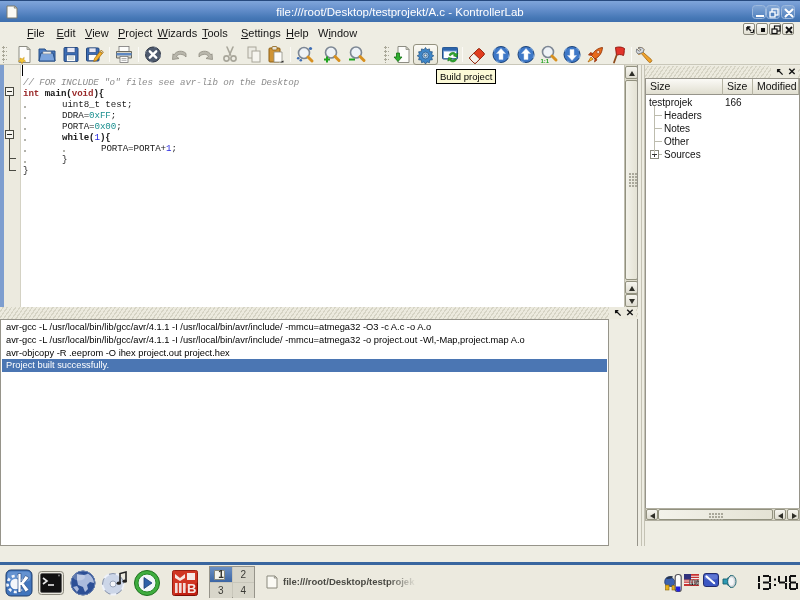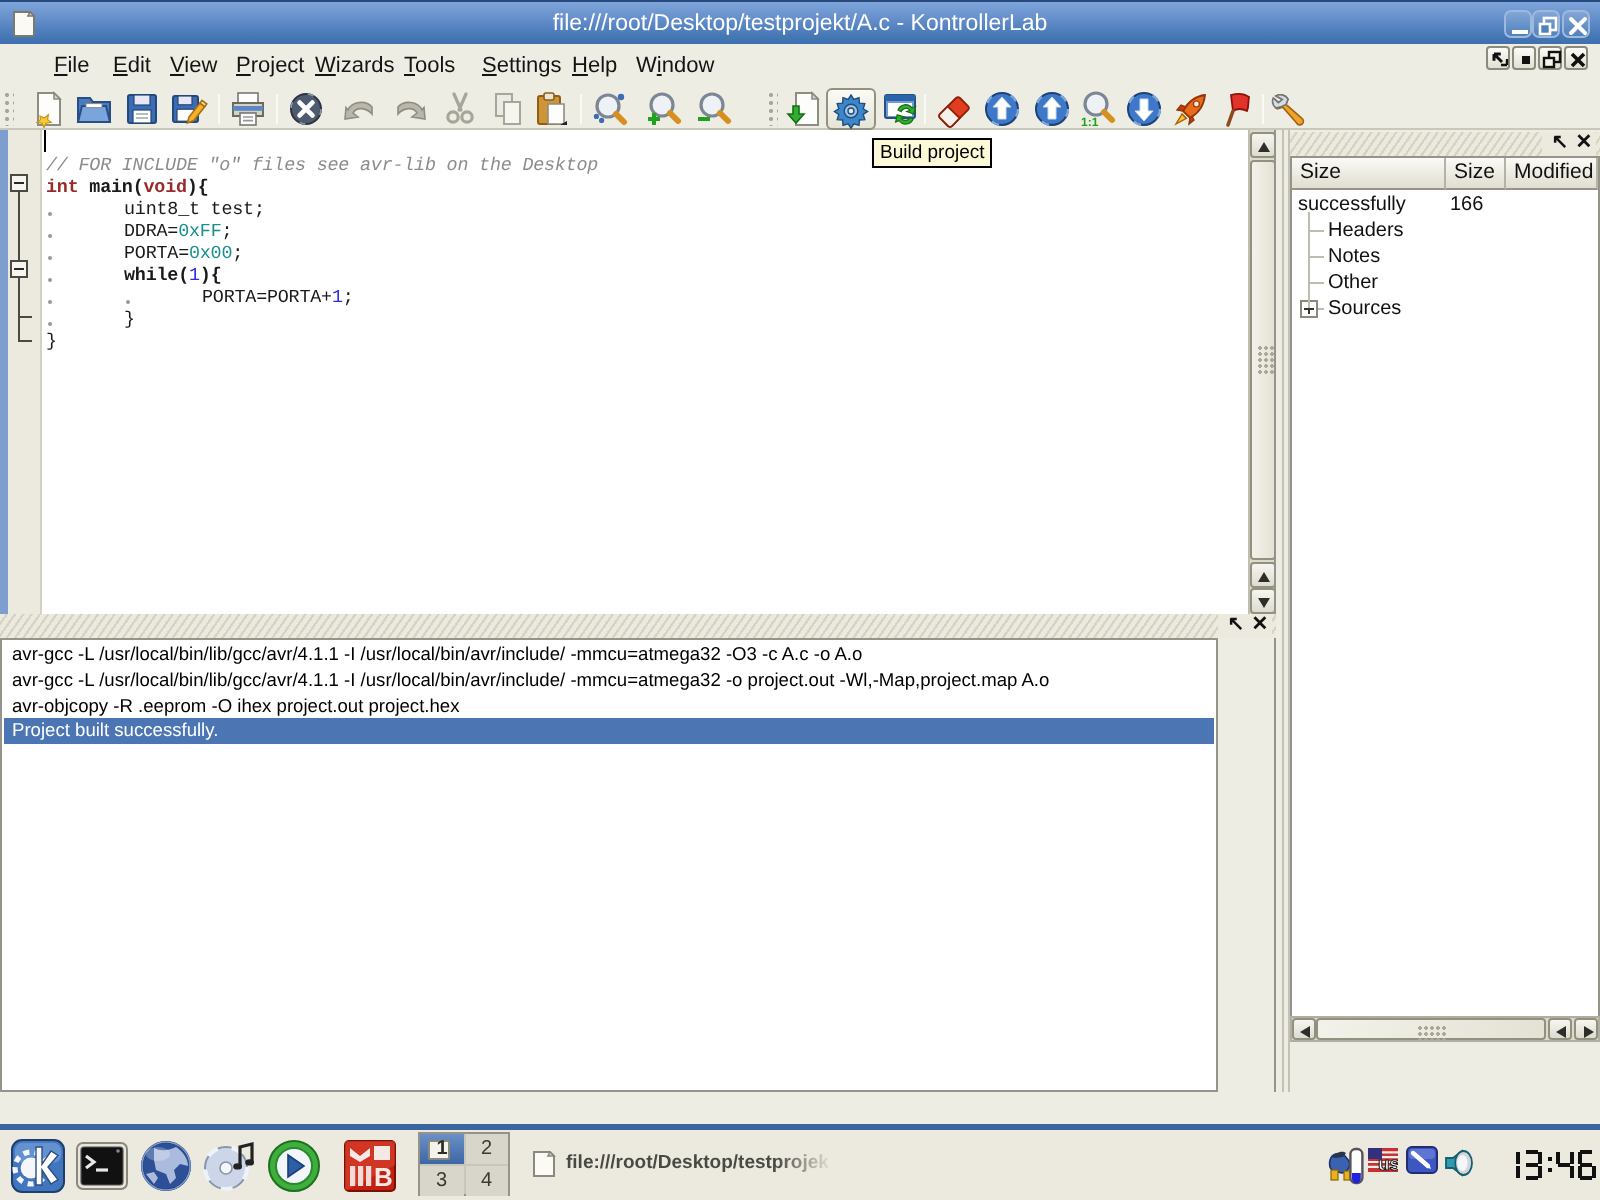--- a/index.html
+++ b/index.html
@@ -466,21 +466,21 @@
       </span>
     </div>
     <div id="project-tree">
       <div class="tree-cols" id="tree-cols">
           <div class="tree-col" style="width: 77px;">Size</div>
           <div class="tree-col" style="width: 30px;">Size</div>
           <div class="tree-col" style="width: 46px;">Modified</div>
         </div>
       <div class="tree-rows" id="tree-rows">
           <div class="tree-row" style="top: 0px;">
-            <span style="position: absolute; left: 3px;">successfully</span>
+            <span style="position: absolute; left: 3px;">testprojek</span>
             <span style="position: absolute; left: 79px;">166</span>
           </div>
           <div class="tree-row" style="top: 13px;">
             <span style="position: absolute; left: 18px;">Headers</span>
           </div>
           <div class="tree-branch-h" style="left: 8px; width: 8px; top: 19px;"></div>
           <div class="tree-row" style="top: 26px;">
             <span style="position: absolute; left: 18px;">Notes</span>
           </div>
           <div class="tree-branch-h" style="left: 8px; width: 8px; top: 32px;"></div>

